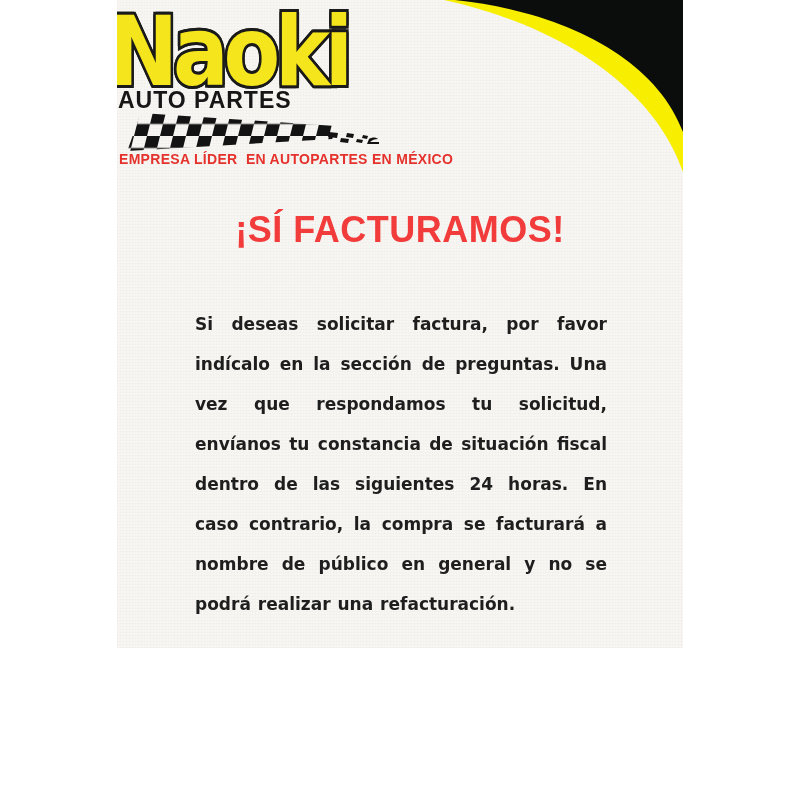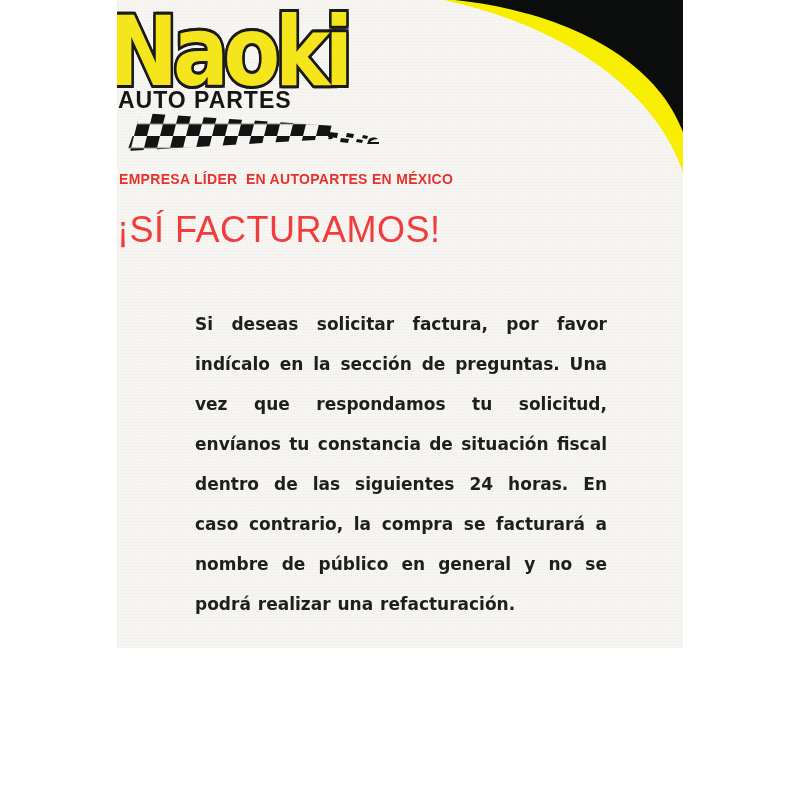--- a/index.html
+++ b/index.html
@@ -70,30 +70,29 @@
     width: 268px; height: 42px;
   }
   .tagline {
     position: absolute;
     top: 151px; left: 2px;
     font-size: 14px;
     font-weight: bold;
     letter-spacing: 0.3px;
     color: var(--tagline_red);
     white-space: pre;
-    margin-top: 20px;
   }
   
   .heading {
     position: absolute;
     top: 209px; left: 0;
     width: 566px;
-    text-align: left;
+    text-align: center;
     font-size: 36px;
-    font-weight: normal;
+    font-weight: bold;
     letter-spacing: 0.5px;
     color: var(--heading_red);
     white-space: nowrap;
   }
   .body-text {
     position: absolute;
     top: 287px; left: 78px;
     width: 412px;
     font-family: "DejaVu Sans", sans-serif;
     font-size: 17px;

